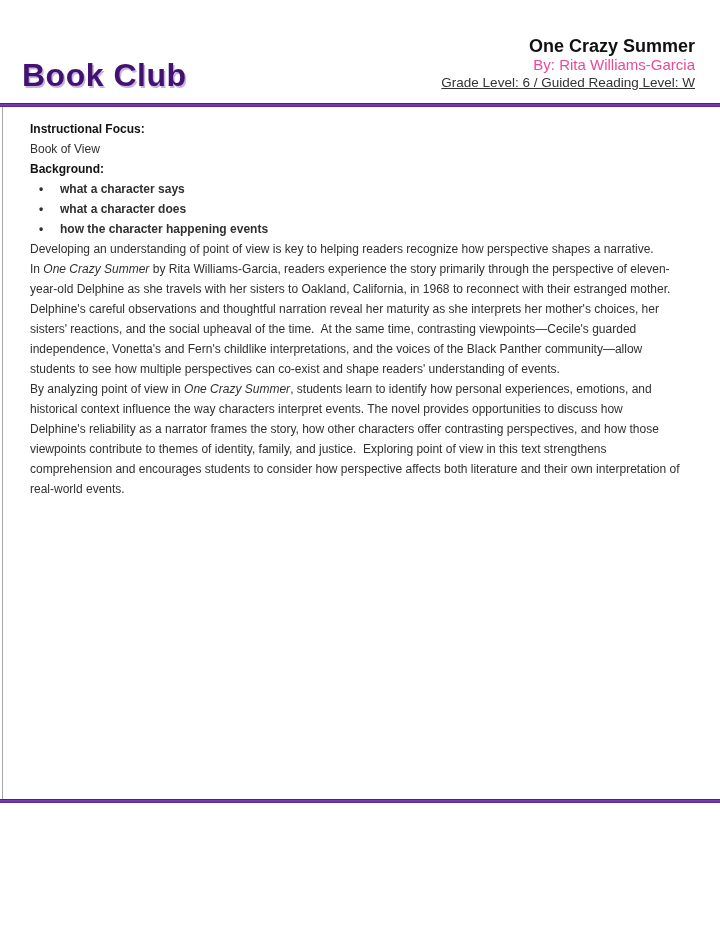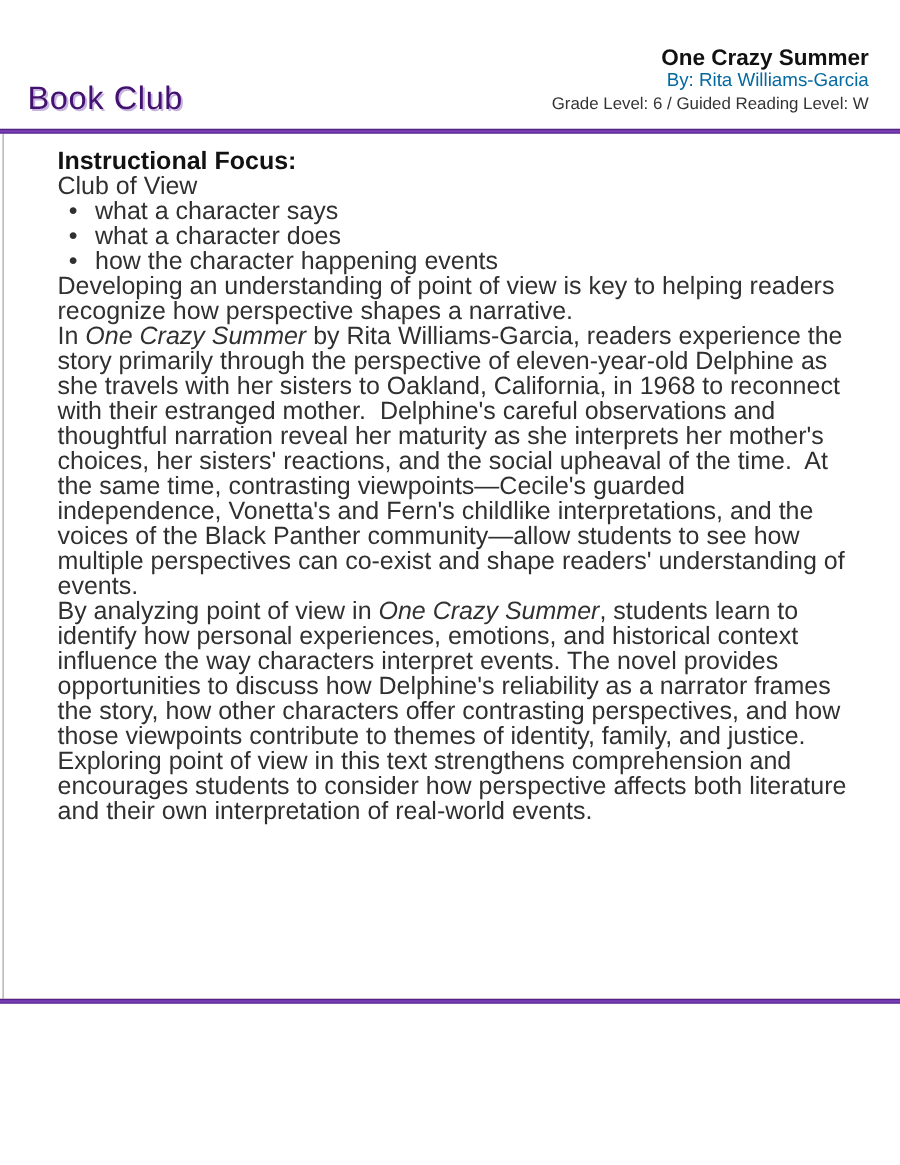--- a/index.html
+++ b/index.html
@@ -13,53 +13,53 @@
   body {
     width: 720px; height: 932px;
     background: #ffffff;
     font-family: "Liberation Sans", sans-serif;
   }
   .page { position: relative; width: 720px; height: 932px; background: #fff; overflow: hidden; }
 
   .header { position: relative; height: 103px; }
   .brand {
     position: absolute; left: 22px; bottom: 9px;
-    font-size: 26px; font-weight: normal; letter-spacing: 0.5px;
+    font-size: 32px; font-weight: bold; letter-spacing: 0.5px;
     color: var(--brand-purple);
     text-shadow: 1.5px 1.5px 0 rgba(130, 86, 185, 0.45);
   }
   .meta { position: absolute; right: 25px; top: 36px; text-align: right; }
   .meta .title   { font-size: 18px; font-weight: bold; color: #111; line-height: 20px; }
-  .meta .byline  { font-size: 15px; color: #0369a1; line-height: 18px; }
-  .meta .grade   { font-size: 13.5px; color: #333; line-height: 17px; }
+  .meta .byline  { font-size: 15px; color: #ec4899; line-height: 18px; }
+  .meta .grade   { font-size: 13.5px; color: #333; line-height: 17px; text-decoration: underline; }
 
   .rule {
     width: 720px; height: 4px;
     background: linear-gradient(to bottom, var(--rule-dark), var(--rule-mid) 45%, #53208a);
   }
 
   .content {
     position: relative;
     height: 692px;
-    padding: 12px 40px 0 46px;
-    font-size: 20px; line-height: 20px;
+    padding: 12px 40px 0 30px;
+    font-size: 12px; line-height: 20px;
     color: var(--body-text);
     overflow: hidden;
   }
   
   .content::before {
     content: ""; position: absolute; left: 2px; top: 0; bottom: 0;
     width: 1px; background: rgba(95, 95, 95, 0.55);
   }
 
   .content p { margin: 0; white-space: pre-wrap; }
   .label { font-weight: bold; color: #121212; margin-bottom: 6px; }
   .block { margin-top: 21px; }
 
-  ul.bullets { list-style: none; margin: 0; padding: 0; }
+  ul.bullets { list-style: none; margin: 0; padding: 0; font-weight: bold; }
   ul.bullets li { position: relative; padding-left: 30px; }
   ul.bullets li::before { content: "\2022"; position: absolute; left: 9px; top: 0; }
 
   .it { font-style: italic; }
 </style>
 </head>
 <body>
 
 <div class="page">
 
@@ -70,22 +70,23 @@
       <div class="byline">By: Rita Williams-Garcia</div>
       <div class="grade">Grade Level: 6 / Guided Reading Level: W</div>
     </div>
   </header>
 
   <div class="rule"></div>
 
   <main class="content">
 
     <p class="label">Instructional Focus:</p>
-    <p>Club of View</p>
+    <p>Book of View</p>
 
+    <p class="label block">Background:</p>
 
     <ul class="bullets">
       <li>what a character says</li>
       <li>what a character does</li>
       <li>how the character happening events</li>
     </ul>
 
     <p class="block">Developing an understanding of point of view is key to helping readers recognize how perspective shapes a narrative.</p>
 
     <p class="block"><span>In </span><span class="it">One Crazy Summer</span><span> by Rita Williams-Garcia, readers experience the story primarily through the perspective of eleven-year-old Delphine as she travels with her sisters to Oakland, California, in 1968 to reconnect with their estranged mother.  Delphine's careful observations and thoughtful narration reveal her maturity as she interprets her mother's choices, her sisters' reactions, and the social upheaval of the time.  At the same time, contrasting viewpoints—Cecile's guarded independence, Vonetta's and Fern's childlike interpretations, and the voices of the Black Panther community—allow students to see how multiple perspectives can co-exist and shape readers' understanding of events.</span></p>

